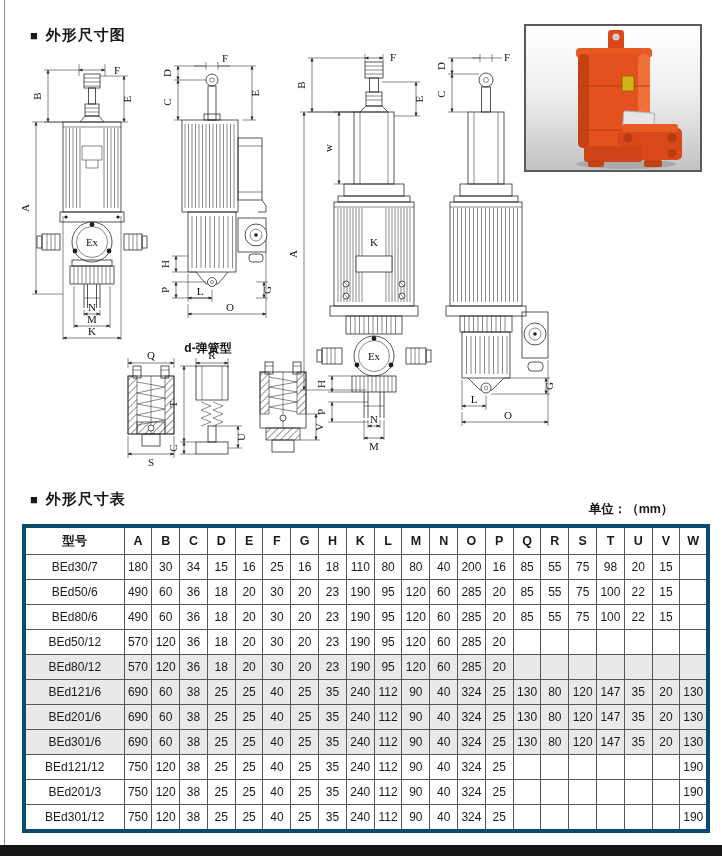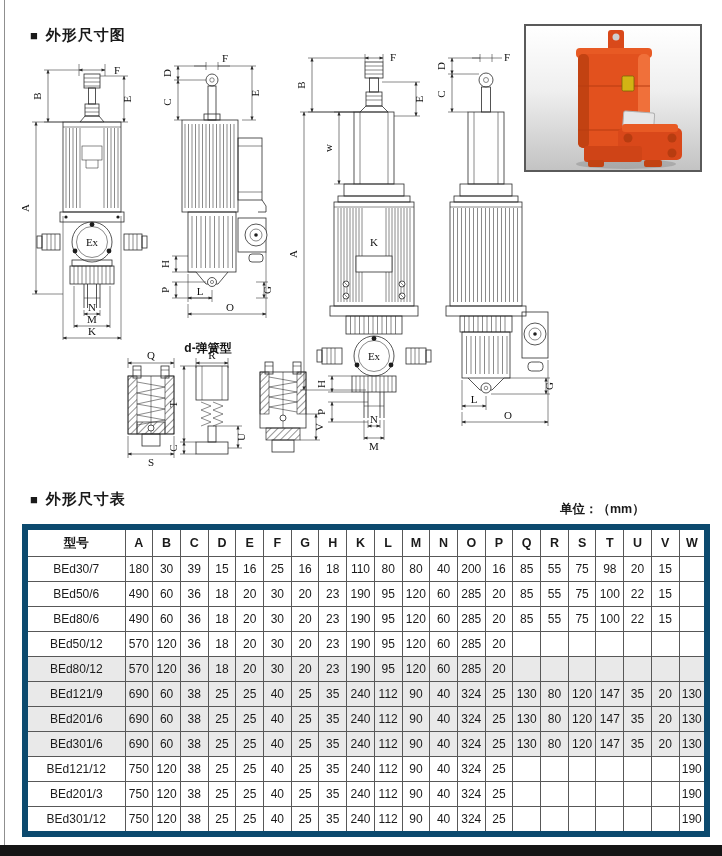--- a/index.html
+++ b/index.html
@@ -5,36 +5,36 @@
   html,body{margin:0;padding:0;background:#fff;}
   .page{position:relative;width:722px;height:856px;background:#fff;overflow:hidden;
         font-family:"Liberation Sans",sans-serif;color:#1a1a1a;}
   .left-rule{position:absolute;left:4px;top:0;width:1px;height:856px;background:#8f8f8f;}
   .bottom-rule{position:absolute;left:0;top:845px;width:722px;height:11px;background:#151515;}
   .section-title{position:absolute;font-size:15px;font-weight:bold;letter-spacing:1px;
                  display:flex;align-items:center;gap:7px;}
   .section-title .bullet{font-size:13px;line-height:1;}
   #title1{left:30px;top:26px;}
   #title2{left:30px;top:490px;}
-  .unit-note{position:absolute;left:560px;top:501px;width:142px;text-align:left;
+  .unit-note{position:absolute;left:560px;top:501px;width:142px;text-align:center;
              font-size:12.5px;font-weight:bold;}
   .photo-box{position:absolute;left:524px;top:24px;width:174px;height:144px;
              border:2px solid #5a5a5a;
              background:linear-gradient(180deg,#ffffff 0%,#efefef 45%,#c3c3c3 100%);}
   .drawings{position:absolute;left:16px;top:46px;width:545px;height:448px;}
   svg .ln{stroke:#2b2b2b;stroke-width:.8;fill:none;}
   svg .lt{stroke:#2b2b2b;stroke-width:.55;fill:none;}
   svg .dm{stroke:#2b2b2b;stroke-width:.6;fill:none;}
   svg .fl{stroke:#2b2b2b;stroke-width:.8;fill:#fff;}
   svg .dk{fill:#1d1d1d;stroke:none;}
   svg .dim{font-family:"Liberation Serif",serif;font-size:11px;fill:#111;stroke:none;}
   svg .cn{font-family:"Liberation Sans",sans-serif;font-size:12px;font-weight:bold;fill:#111;stroke:none;}
   
   table.dims-table{position:absolute;left:22px;top:524px;width:688px;border-collapse:collapse;
-                   table-layout:fixed;border:6px solid #0c4a6e;font-size:12px;}
+                   table-layout:fixed;border:4px solid #0c4a6e;font-size:12px;}
   table.dims-table th,table.dims-table td{border:1px solid #585858;text-align:center;
                    padding:0;height:24px;overflow:hidden;white-space:nowrap;}
   table.dims-table thead th{height:26px;font-weight:bold;background:#ffffff;font-size:12.5px;}
   table.dims-table tr.shaded td{background:#e9e9e9;}
 </style>
 </head>
 <body>
 
 <div class="page">
   <div class="left-rule"></div>
@@ -413,21 +413,21 @@
           <th>U</th>
           <th>V</th>
           <th>W</th>
         </tr>
     </thead>
     <tbody>
         <tr>
           <td>BEd30/7</td>
           <td>180</td>
           <td>30</td>
-          <td>39</td>
+          <td>34</td>
           <td>15</td>
           <td>16</td>
           <td>25</td>
           <td>16</td>
           <td>18</td>
           <td>110</td>
           <td>80</td>
           <td>80</td>
           <td>40</td>
           <td>200</td>
@@ -530,21 +530,21 @@
           <td>20</td>
           <td></td>
           <td></td>
           <td></td>
           <td></td>
           <td></td>
           <td></td>
           <td></td>
         </tr>
         <tr class="shaded">
-          <td>BEd121/9</td>
+          <td>BEd121/6</td>
           <td>690</td>
           <td>60</td>
           <td>38</td>
           <td>25</td>
           <td>25</td>
           <td>40</td>
           <td>25</td>
           <td>35</td>
           <td>240</td>
           <td>112</td>

